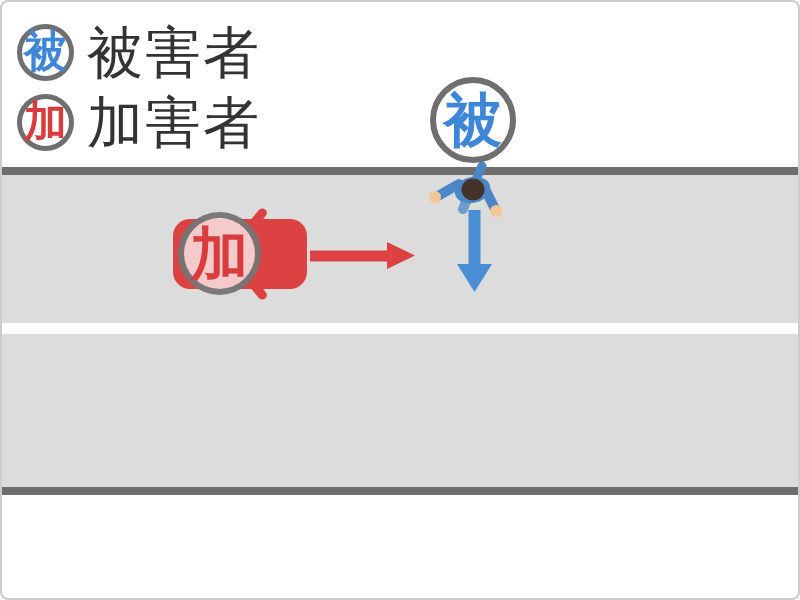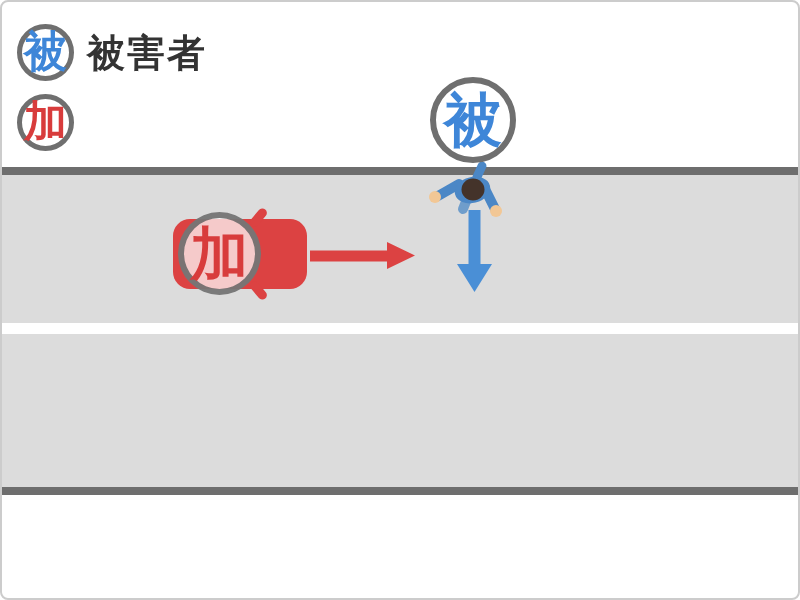--- a/index.html
+++ b/index.html
@@ -42,22 +42,22 @@
     border: 5px solid #6f6f6f;
     border-radius: 50%;
     background: #ffffff;
     display: flex; align-items: center; justify-content: center;
     font-size: 43px; font-weight: 700; line-height: 1;
     padding-bottom: 2px;
   }
   .legend-badge.victim { color: #3e86d8; }
   .legend-badge.perp   { color: #d83c3c; }
   .legend-label {
-    font-size: 38px;
-    font-weight: 700;
+    font-size: 56px;
+    font-weight: 400;
     color: #333333;
     letter-spacing: 2px;
     line-height: 1;
   }
   
   .scene-svg { position: absolute; left: 0; top: 0; }
   
   .scene-badge {
     position: absolute;
     box-sizing: border-box;
@@ -123,15 +123,16 @@
   <div class="legend-row row1">
     <div class="legend-badge victim">
       <span>被</span>
     </div>
     <span class="legend-label">被害者</span>
   </div>
   <div class="legend-row row2">
     <div class="legend-badge perp">
       <span>加</span>
     </div>
+    <span class="legend-label">加害者</span>
   </div>
 
 </div>
 
 </body></html>

